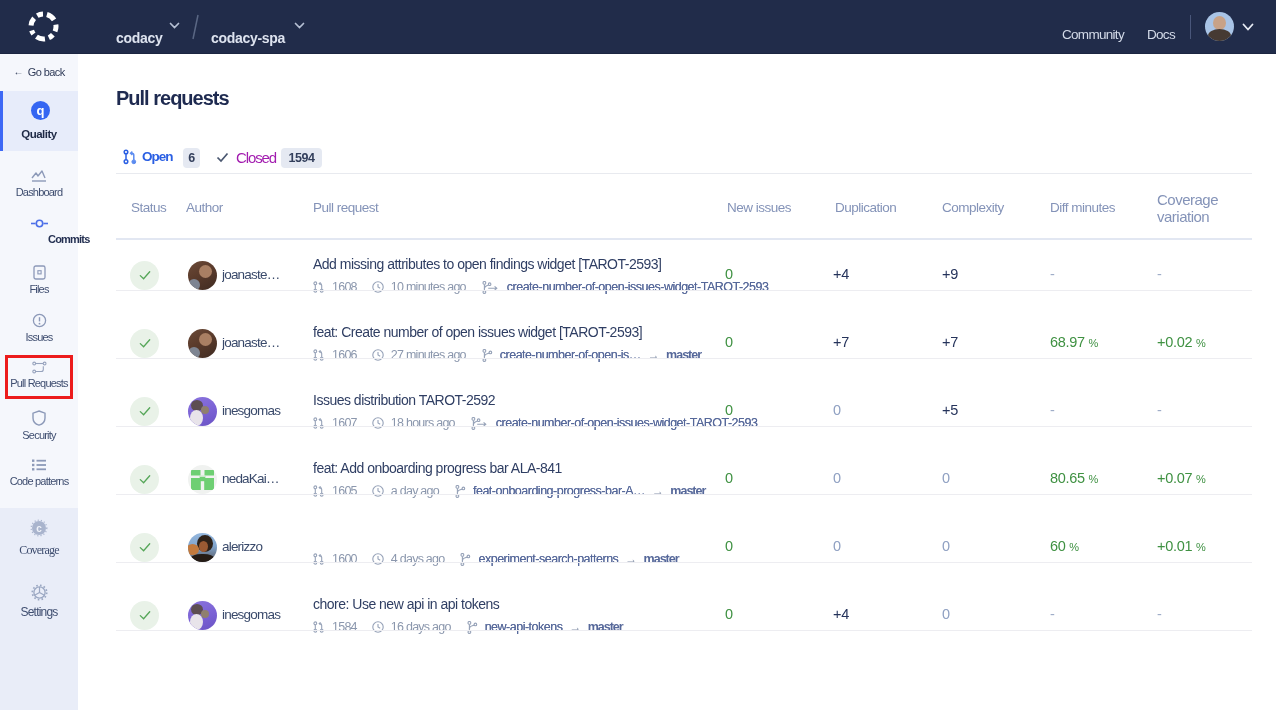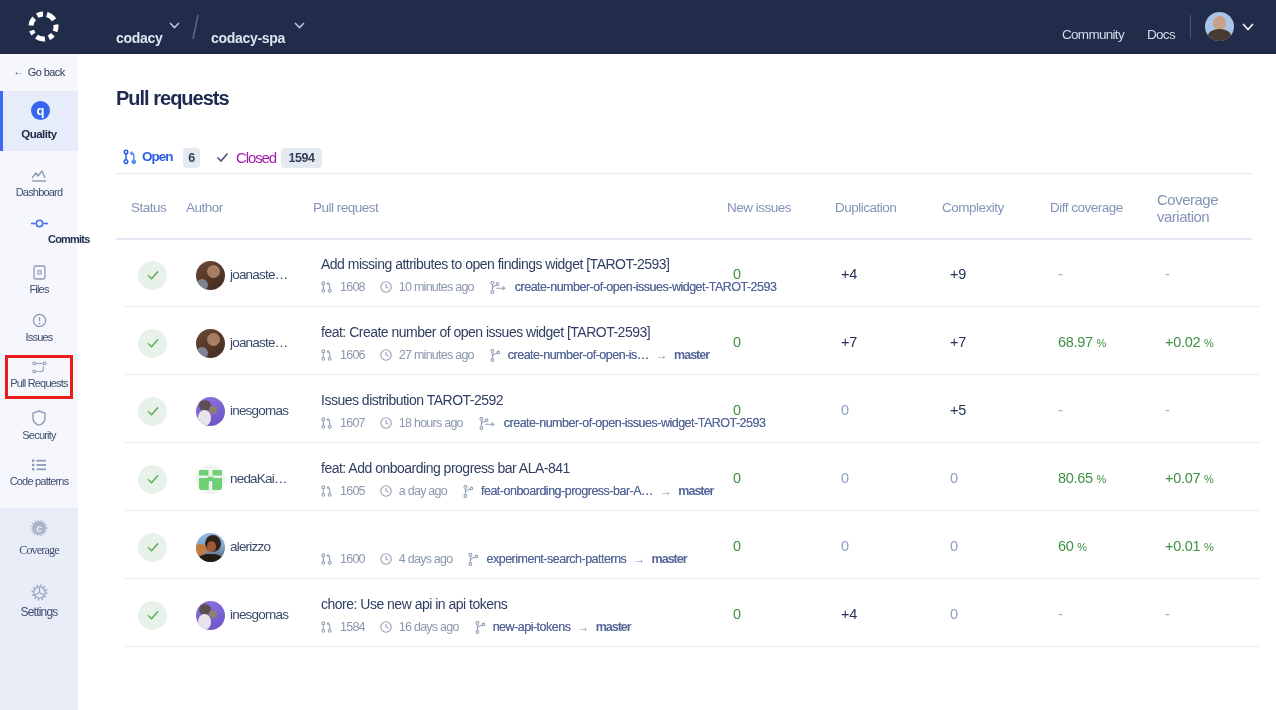--- a/index.html
+++ b/index.html
@@ -32,21 +32,21 @@
   .tabs { position:absolute; left:116px; top:146px; height:24px; }
   .tab-open { position:absolute; left:26px; top:3px; font-size:13.5px; font-weight:bold; letter-spacing:-1.0px; color:#2a5fe3; }
   .badge { position:absolute; top:2px; height:20px; background:#e5e9f2; border-radius:4px; font-size:12.5px; font-weight:bold; letter-spacing:-0.4px; color:#333f5c; text-align:center; line-height:20px; }
   .tab-closed { position:absolute; left:120px; top:3px; font-size:15px; font-weight:normal; letter-spacing:-1.1px; color:#a21caf; }
   .tabs-divider { position:absolute; left:116px; top:173px; width:1136px; height:1px; background:#e8eaef; }
 
   .th { position:absolute; font-size:13.5px; letter-spacing:-0.5px; color:#8493b8; top:200px; }
   .th2 { position:absolute; font-size:15px; letter-spacing:-0.5px; color:#8493b8; top:191px; width:80px; line-height:17px; }
   .thead-divider { position:absolute; left:116px; top:238px; width:1136px; height:2px; background:#e2e7f2; }
 
-  .row { position:absolute; left:124px; width:1136px; height:68px;text-decoration:underline; }
+  .row { position:absolute; left:116px; width:1136px; height:52px;text-decoration:underline; }
   .row-divider { position:absolute; left:0; bottom:0; width:1136px; height:1px; background:#ededf1; }
   .status { position:absolute; left:14px; top:22px; width:29px; height:29px; border-radius:50%; background:#e9f2e8; }
   .avatar { position:absolute; left:72px; top:22px; width:29px; height:29px; border-radius:50%; overflow:hidden; }
   .author { position:absolute; left:106px; top:28px; width:74px; font-size:13.5px; letter-spacing:-0.8px; color:#3a4a6b; white-space:nowrap; overflow:hidden; }
   .title { position:absolute; left:197px; top:17px; font-size:14px; letter-spacing:-0.5px; color:#2f3e63; }
   .meta { position:absolute; left:197px; top:41px; height:14px; font-size:12.5px; letter-spacing:-0.75px; color:#8b97ad; display:flex; align-items:center; white-space:nowrap; }
   .meta .branch { color:#56689a; font-weight:normal; letter-spacing:-0.5px; text-shadow:0 0 0.4px rgba(86,104,154,0.85); }
   .meta .arrow { color:#8b97ad; margin:0 7px; font-size:12px; }
   .meta .mstr { color:#56689a; font-weight:bold; letter-spacing:-1px; }
   .val { position:absolute; top:27px; font-size:14.5px; letter-spacing:-0.3px; }
@@ -200,21 +200,21 @@
   <div class="badge" style="left:165px;width:41px;">1594</div>
 </div>
 <div class="tabs-divider"></div>
 
 <span class="th" style="left:131px">Status</span>
 <span class="th" style="left:186px">Author</span>
 <span class="th" style="left:313px">Pull request</span>
 <span class="th" style="left:727px">New issues</span>
 <span class="th" style="left:835px">Duplication</span>
 <span class="th" style="left:942px">Complexity</span>
-<span class="th" style="left:1050px">Diff coverage</span>
+<span class="th" style="left:1050px">Diff minutes</span>
 <span class="th2" style="left:1157px">Coverage variation</span>
 <div class="thead-divider"></div>
 
 <div class="row" style="top:239px">
 <div class="status">
       <svg style="position:absolute;left:9px;top:9px" width="12" height="11" viewBox="0 0 12 11">
         <path d="M1.3 5.6 L4.6 8.8 L10.7 1.8" fill="none" stroke="#55a658" stroke-width="1.3" stroke-linecap="round"></path>
       </svg>
     </div>
 <div class="avatar" style="background:linear-gradient(150deg,#6b4a38 0%,#5c3c2c 40%,#3f2b22 100%);">

